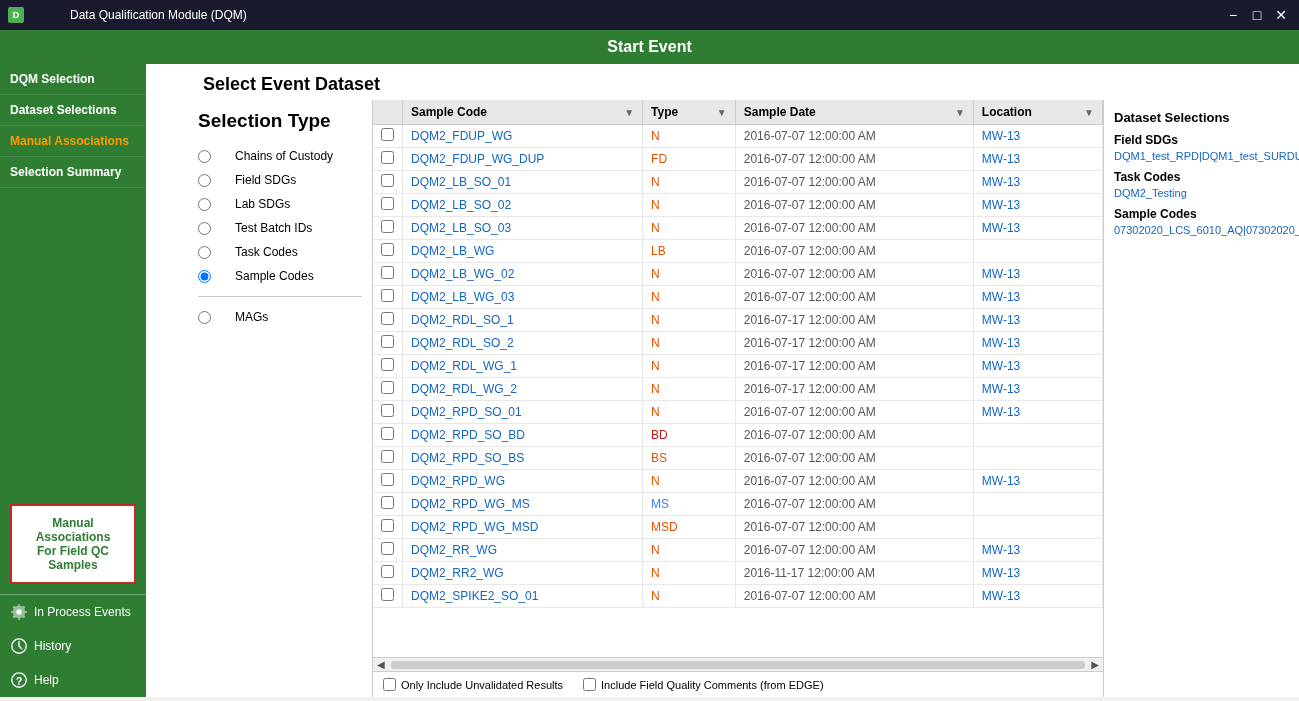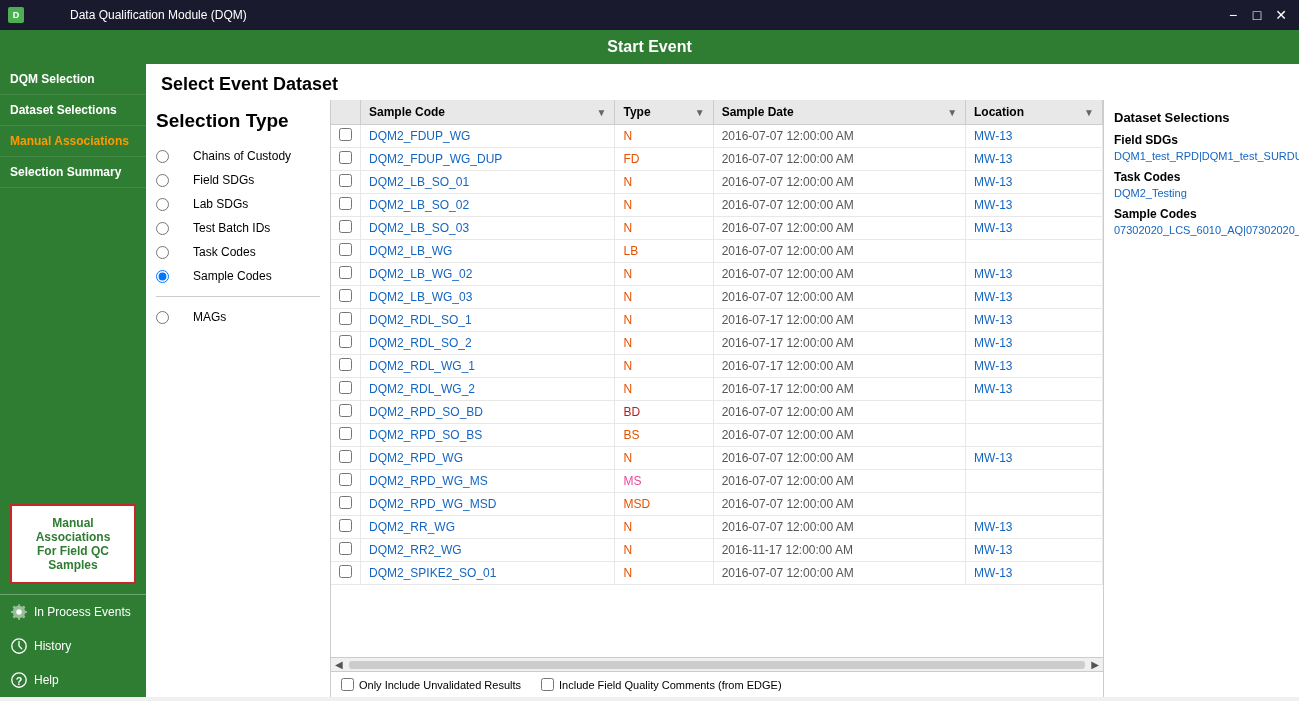--- a/index.html
+++ b/index.html
@@ -90,20 +90,21 @@
       background: white;
       cursor: pointer;
     }
 
     
     .content-area {
       flex: 1;
       display: flex;
       flex-direction: column;
       background: white;
+      padding-left: 42px;
     }
 
     
     .page-title {
       font-size: 18px;
       font-weight: bold;
       padding: 10px 15px 5px;
       color: #000;
     }
 
@@ -470,20 +471,29 @@
       </td>
       <td class="td-sample-code">DQM2_RDL_WG_2</td>
       <td style="color:#e65100">N</td>
       <td class="td-date">2016-07-17 12:00:00 AM</td>
       <td class="td-location">MW-13</td>
     </tr>
                 <tr>
       <td class="td-checkbox">
         <input type="checkbox" style="">
       </td>
+      <td class="td-sample-code">DQM2_RPD_SO_01</td>
+      <td style="color:#e65100">N</td>
+      <td class="td-date">2016-07-07 12:00:00 AM</td>
+      <td class="td-location">MW-13</td>
+    </tr>
+                <tr>
+      <td class="td-checkbox">
+        <input type="checkbox" style="">
+      </td>
       <td class="td-sample-code">DQM2_RPD_SO_BD</td>
       <td style="color:#b91c1c">BD</td>
       <td class="td-date">2016-07-07 12:00:00 AM</td>
       <td class="td-location"></td>
     </tr>
                 <tr>
       <td class="td-checkbox">
         <input type="checkbox" style="">
       </td>
       <td class="td-sample-code">DQM2_RPD_SO_BS</td>
@@ -498,21 +508,21 @@
       <td class="td-sample-code">DQM2_RPD_WG</td>
       <td style="color:#e65100">N</td>
       <td class="td-date">2016-07-07 12:00:00 AM</td>
       <td class="td-location">MW-13</td>
     </tr>
                 <tr>
       <td class="td-checkbox">
         <input type="checkbox" style="">
       </td>
       <td class="td-sample-code">DQM2_RPD_WG_MS</td>
-      <td style="color:#ec4899">MS</td>
+      <td style="color:#3b82f6">MS</td>
       <td class="td-date">2016-07-07 12:00:00 AM</td>
       <td class="td-location"></td>
     </tr>
                 <tr>
       <td class="td-checkbox">
         <input type="checkbox" style="">
       </td>
       <td class="td-sample-code">DQM2_RPD_WG_MSD</td>
       <td style="color:#e65100">MSD</td>
       <td class="td-date">2016-07-07 12:00:00 AM</td>

